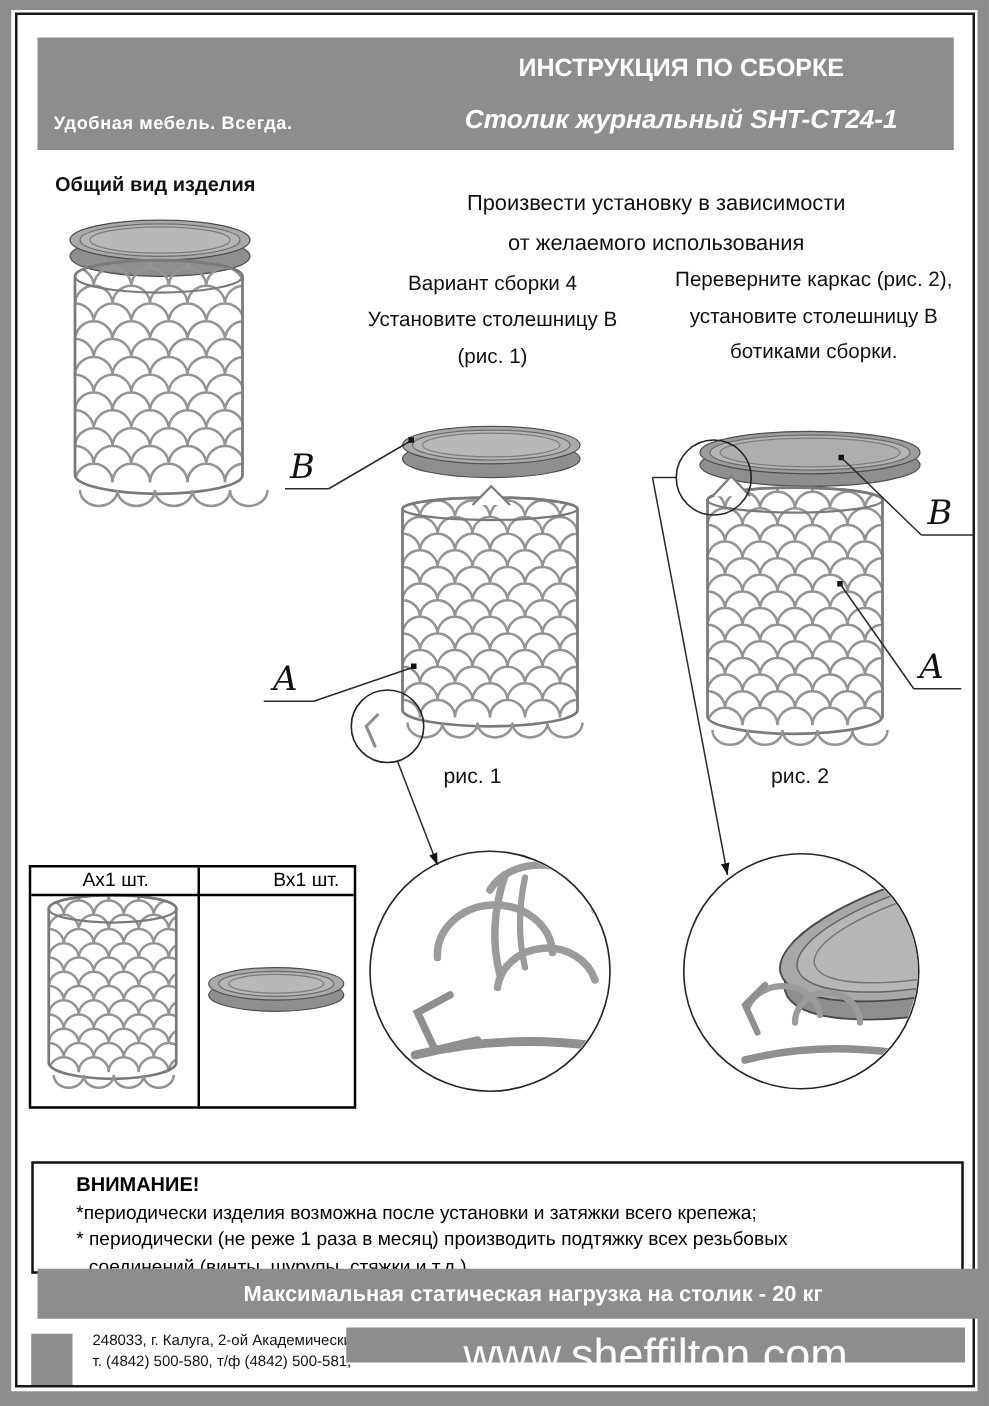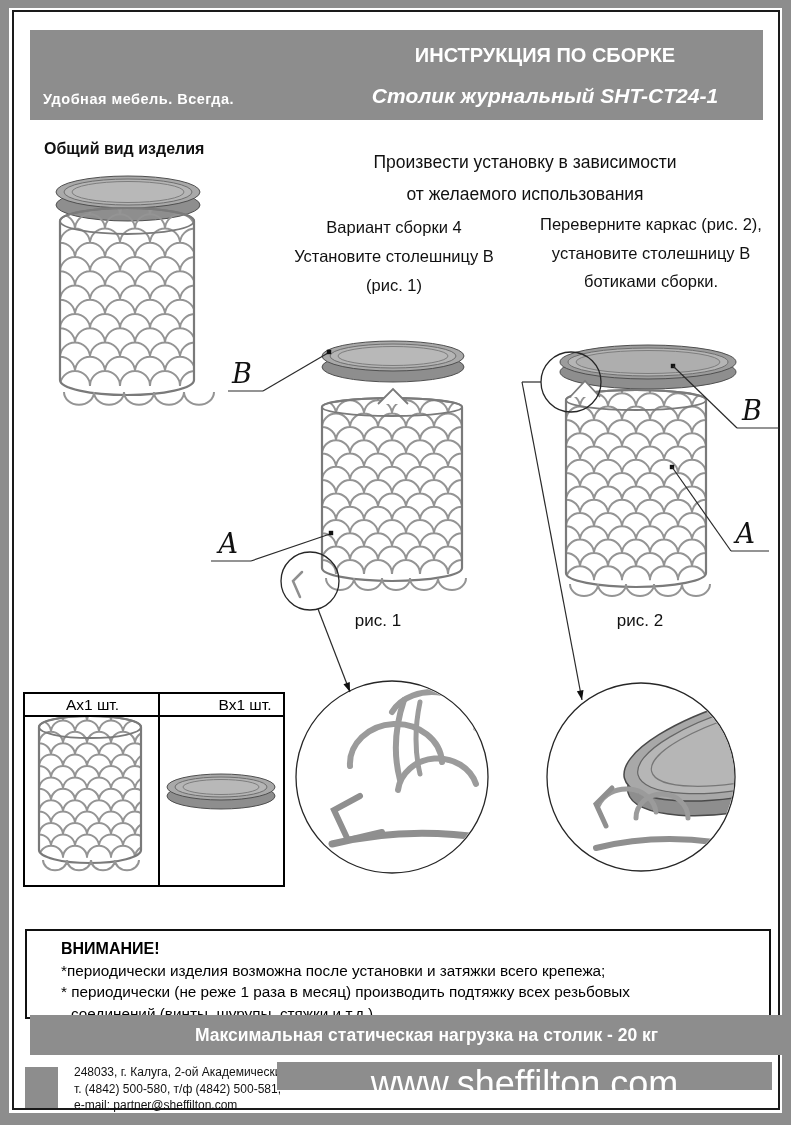--- a/index.html
+++ b/index.html
@@ -197,16 +197,15 @@
       <div class="warn-indent">соединений (винты, шурупы, стяжки и т.д.).</div>
     </div>
   </div>
 
   <div class="graybox" id="load-bar">Максимальная статическая нагрузка на столик - 20 кг</div>
 
   <div class="graybox" id="footer-square"></div>
   <div class="t" id="address">
     <div>248033, г. Калуга, 2-ой Академический проезд, 13,</div>
     <div>т. (4842) 500-580, т/ф (4842) 500-581,</div>
-    <div>e-mail: partner@sheffilton.com</div>
   </div>
   <div class="graybox" id="www-box">www.sheffilton.com</div>
 </div>
 
 </body></html>

